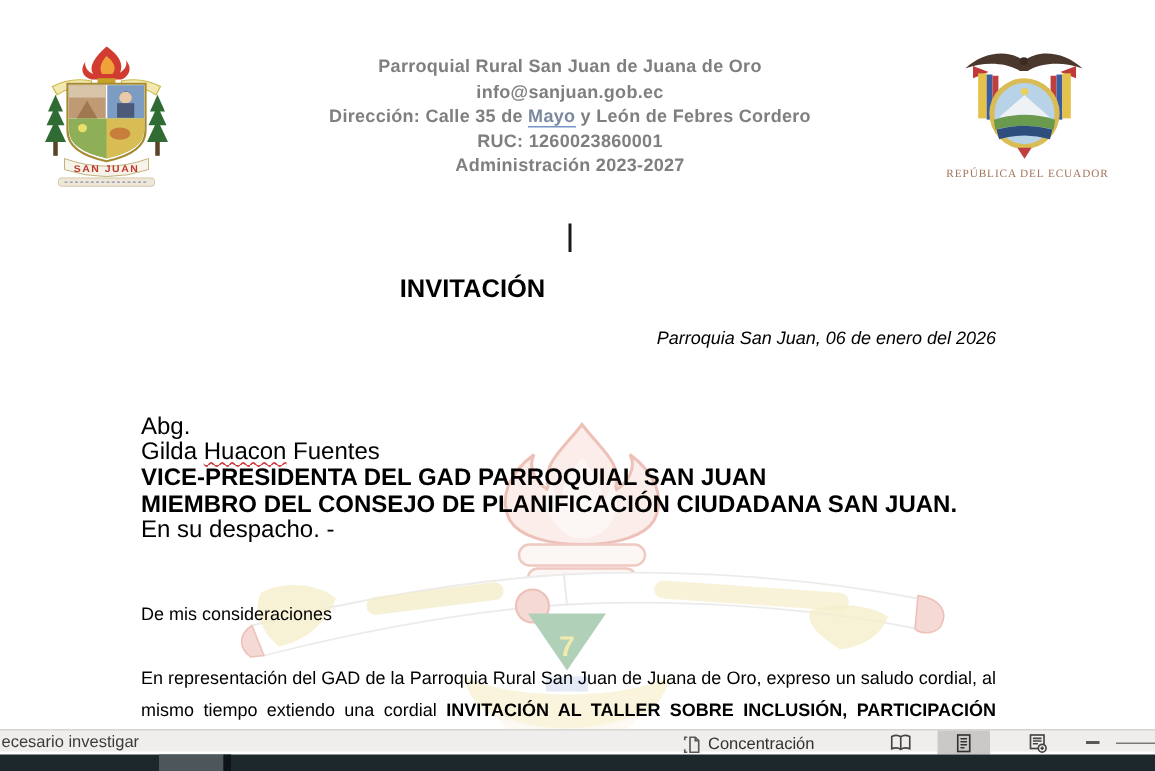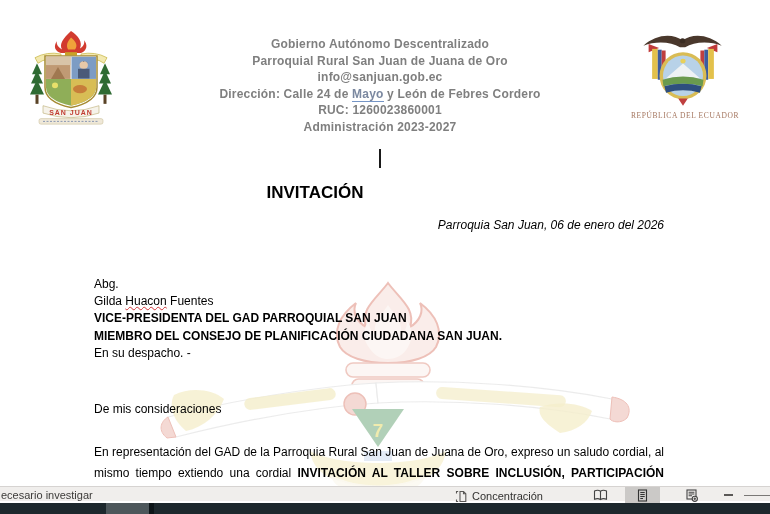--- a/index.html
+++ b/index.html
@@ -18,21 +18,21 @@
   .logo-right{position:absolute;left:633px;top:31px;width:100px;height:78px;}
   .ec-caption{position:absolute;left:615px;top:111px;width:140px;text-align:center;
               font-family:"Liberation Serif",serif;font-size:7.5px;letter-spacing:.6px;color:#a4755e;}
 
   
   .cursor-mark{position:absolute;left:379px;top:149px;width:1.5px;height:19px;background:#1a1a1a;}
   .doc-title{position:absolute;left:0;top:183px;width:630px;text-align:center;
              font-size:17px;font-weight:bold;color:#000;}
   .date-line{position:absolute;left:94px;top:218px;width:570px;text-align:right;
              font-size:12px;color:#000;font-style:italic;}
-  .recipient{position:absolute;left:94px;top:276px;width:570px;font-size:12px;
+  .recipient{position:absolute;left:94px;top:276px;width:570px;font-size:16px;
              line-height:17.2px;color:#000;}
   .b{font-weight:bold;}
   .misspell{text-decoration-line:underline;text-decoration-style:wavy;
             text-decoration-color:#d13438;text-decoration-thickness:1px;}
   .salutation{position:absolute;left:94px;top:402px;font-size:12px;color:#000;}
   .body-par{position:absolute;left:94px;top:442px;width:570px;margin:0;
             font-size:12px;line-height:21px;text-align:justify;color:#000;word-spacing:-.2px;}
 
   
   .status-bar{position:absolute;left:0;top:486px;width:770px;height:15px;
@@ -116,24 +116,23 @@
       <path d="M80 44 L86 58 L74 58 Z" fill="#2f6b33"></path>
       <path d="M80 54 L87 70 L73 70 Z" fill="#2f6b33"></path>
       <rect x="78.5" y="70" width="3" height="10" fill="#5a4326"></rect>
       <path d="M18 82 Q46 93 74 82 L74 90 Q46 100 18 90 Z" fill="#f6f3ea" stroke="#b8a86a" stroke-width=".6"></path>
       <text x="46" y="92" font-size="7" font-weight="bold" fill="#c03a2f" text-anchor="middle" letter-spacing="1" font-family="Liberation Sans, sans-serif">SAN JUAN</text>
       <rect x="14" y="96" width="64" height="6" rx="2" fill="#efe8d8" stroke="#c5b88f" stroke-width=".5"></rect>
       <line x1="18" y1="99" x2="74" y2="99" stroke="#5a6fa0" stroke-width="1" stroke-dasharray="2 1.5" opacity=".7"></line>
     </svg>
 
     <div class="header-block">
-      <div>Gobierno Autónomo Descentralizado</div>
       <div>Parroquial Rural San Juan de Juana de Oro</div>
       <div>info@sanjuan.gob.ec</div>
-      <div><span>Dirección: Calle 24 de </span><span class="link-word">Mayo</span><span> y León de Febres Cordero</span></div>
+      <div><span>Dirección: Calle 35 de </span><span class="link-word">Mayo</span><span> y León de Febres Cordero</span></div>
       <div>RUC: 1260023860001</div>
       <div>Administración 2023-2027</div>
     </div>
 
     <svg class="logo-right" viewBox="0 0 115 96" preserveAspectRatio="none" aria-hidden="true">
       <path d="M12 18 C26 4 46 2 57 12 C68 2 88 4 102 18 C88 12 70 13 60 20 L54 20 C44 13 26 12 12 18 Z" fill="#4a382c"></path>
       <circle cx="57" cy="12" r="3.2" fill="#3a2c22"></circle>
       <path d="M18 16 L30 21 L18 26 Z" fill="#c03a3a"></path>
       <path d="M97 16 L85 21 L97 26 Z" fill="#c03a3a"></path>
       <rect x="22" y="22" width="6.5" height="37" fill="#e3c14b"></rect>

